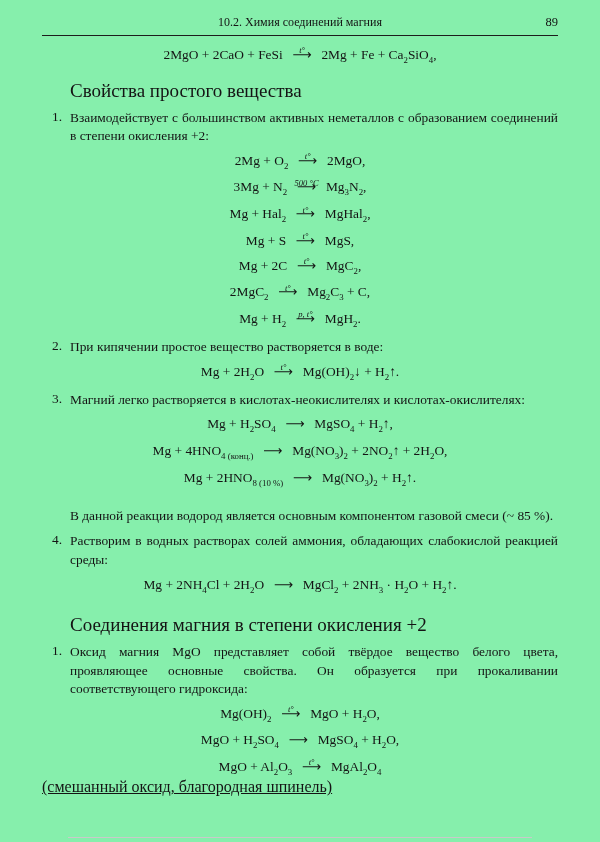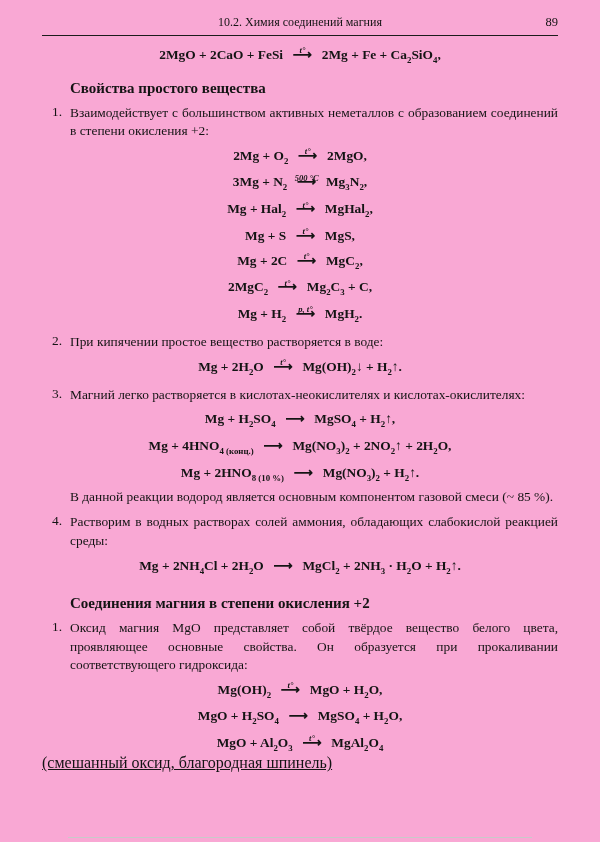--- a/index.html
+++ b/index.html
@@ -1,43 +1,43 @@
 <!DOCTYPE html>
 <html lang="ru"><head>
 <meta charset="utf-8">
 <style>
   * { box-sizing: border-box; }
   html, body { margin: 0; padding: 0; background: #ffffff; }
   .page {
     width: 600px; height: 842px; position: relative; overflow: hidden;
-    background: #f9a8d4; color: #141414;
+    background: #86efac; color: #141414;
     font-family: "Liberation Serif", serif;
     padding: 15px 42px 0 42px;
   }
   .page::after {
     content: ""; position: absolute; left: 68px; right: 68px; bottom: 4px;
     height: 1px; background: #c9c9c9;
   }
   .hdr { position: relative; text-align: center; font-size: 12px; padding-bottom: 5px; border-bottom: 1.3px solid #1c1c1c; }
   .hdr .pgnum { position: absolute; right: 0; top: 0; font-size: 12.5px; padding-left: 24px; }
   .eq-block { text-align: center; }
   .eq-block.intro { margin-top: 4px; margin-bottom: 2px; }
-  .eq-line { font-size: 13.4px; line-height: 1.25; padding: 6.5px 0 1.5px 0; white-space: nowrap; font-weight: bold; }
+  .eq-line { font-size: 13.4px; line-height: 1.25; padding: 6.5px 0 1.5px 0; white-space: nowrap; }
   sub { font-size: 0.66em; }
   .arr { position: relative; display: inline-block; min-width: 32px; text-align: center; padding: 0 1px; }
   .arr-lbl {
     position: absolute; bottom: 1.05em; left: 50%; transform: translateX(-50%);
     font-size: 8.5px; font-style: italic; line-height: 1; white-space: nowrap;
   }
-  .sec-heading { font-weight: bold; font-size: 15px; margin: 13px 0 6px 28px; }
+  .sec-heading { font-weight: normal; font-size: 19px; margin: 13px 0 6px 28px; }
   .sec-heading.h2 { margin-top: 17px; }
   .item { position: relative; margin-top: 7px; }
   .item-num { position: absolute; left: 10px; top: 0; font-size: 13.4px; }
   .item-text, .note { margin-left: 28px; font-size: 13.4px; line-height: 1.4; text-align: justify; }
-  .note { margin-top: 3px; font-family: Liberation Serif, serif; }
+  .note { margin-top: 17px; font-family: Liberation Serif, serif; }
   .eq-caption { text-align: left; font-size: 16px; margin-top: -1px; padding-right: 2px; text-decoration: underline; }
 </style>
 </head>
 <body>
 
 <div class="page">
 
   <div class="hdr">
     <span>10.2. Химия соединений магния</span>
     <span class="pgnum">89</span>

